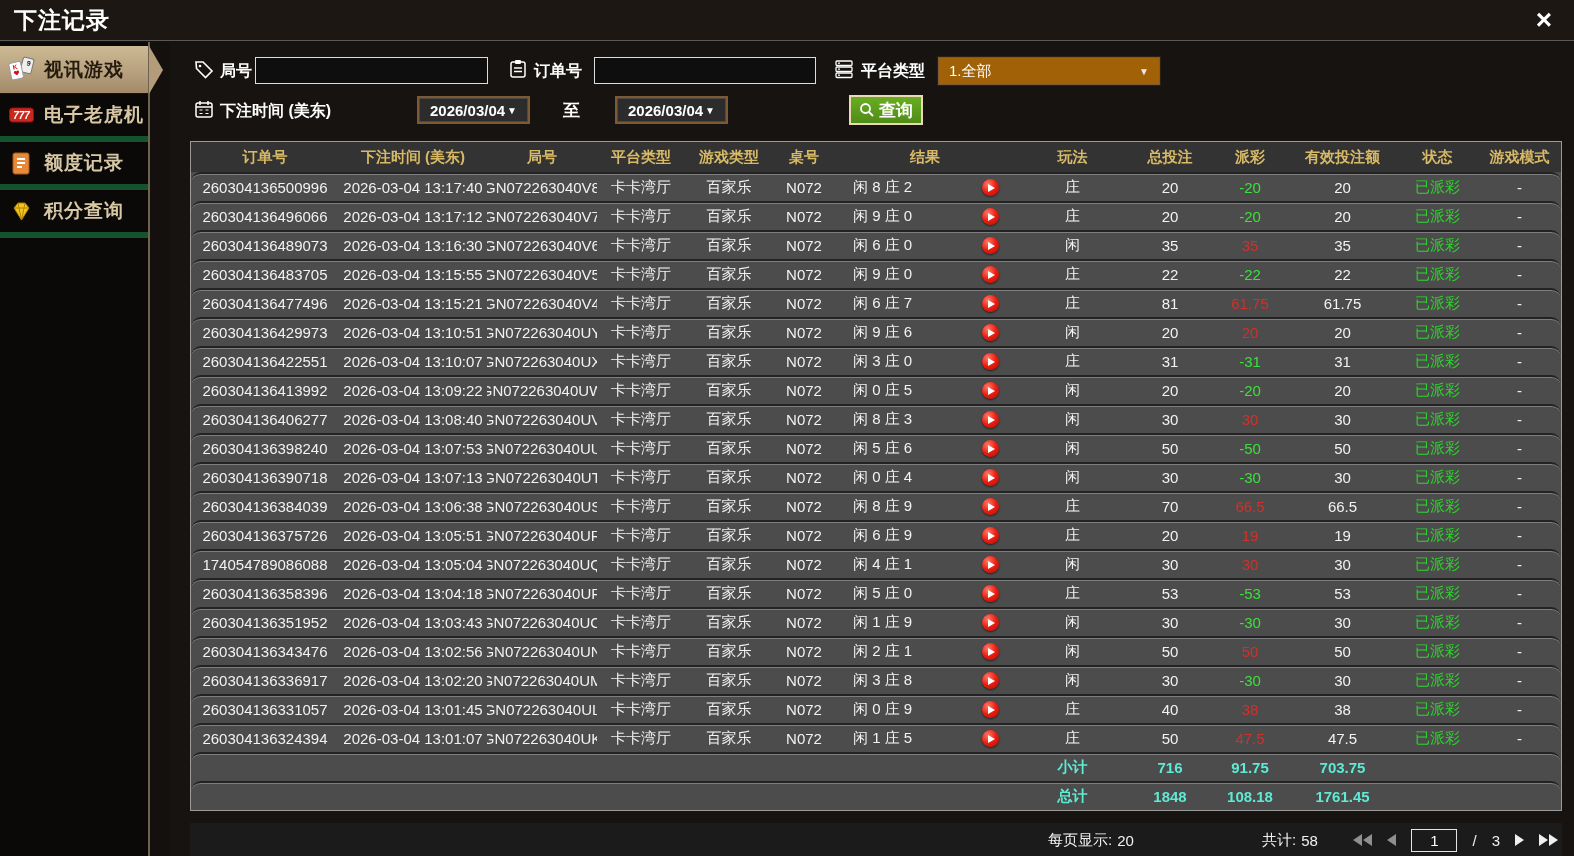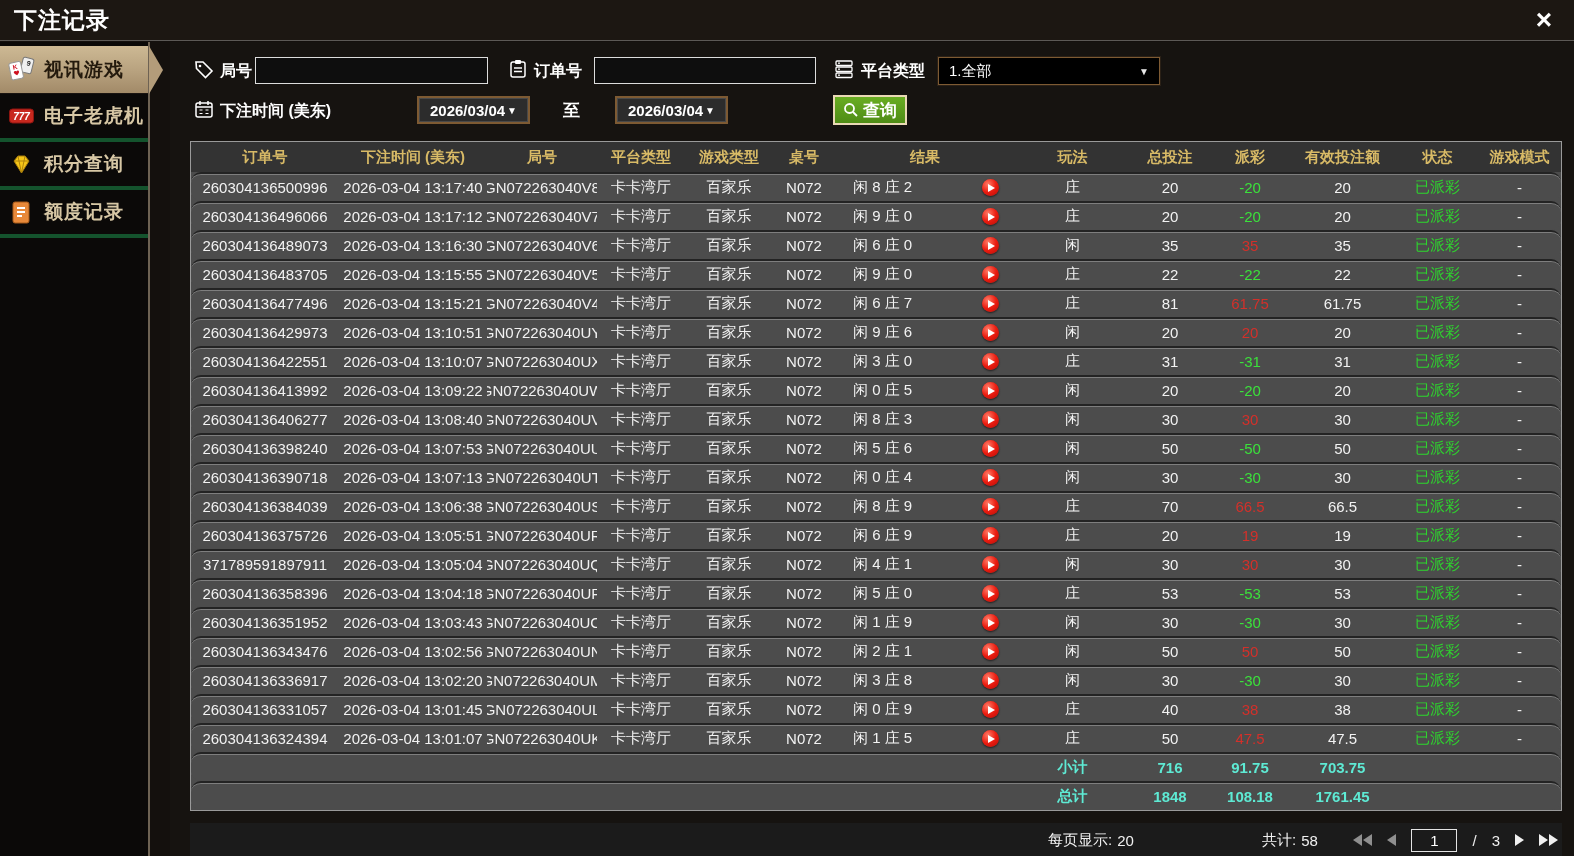--- a/index.html
+++ b/index.html
@@ -11,38 +11,38 @@
     background:#1c1712; border-bottom:1px solid rgba(190,190,190,.4);
     display:flex; align-items:center; }
   .title { color:#ffffff; font-size:23px; font-weight:bold; margin-left:14px; letter-spacing:1px; }
   .close-x { position:absolute; right:22px; top:4px; color:#ffffff; font-size:28px;
     font-weight:bold; line-height:32px; cursor:pointer; }
 
   
   .sidebar { position:absolute; left:0; top:42px; bottom:0; width:150px;
     background:#0b0908; border-right:2px solid #6e6253; }
   .side-item { position:relative; height:48px; display:flex; align-items:center;
-    gap:9px; padding-left:8px; border-bottom:4px solid #14532d; cursor:pointer; }
+    gap:9px; padding-left:8px; border-bottom:6px solid #14532d; cursor:pointer; }
   .side-item .lbl { color:#d7c7a5; font-size:19px; font-weight:bold; letter-spacing:1px; }
   .side-item.active { background:linear-gradient(180deg,#cdb994 0%,#b7a17e 55%,#a28a68 100%);
     border-bottom:1px solid #1a1410; }
   .side-item.active .lbl { color:#241a0d; }
   .side-item.active::after { content:""; position:absolute; right:-15px; top:50%;
     transform:translateY(-50%); width:0; height:0;
     border-left:14px solid #b39c7a; border-top:24px solid transparent; border-bottom:24px solid transparent; z-index:5; }
   .side-ico { width:27px; height:27px; flex:0 0 27px; }
 
   
   .content { position:absolute; left:170px; top:42px; right:0; bottom:0; background:#161310; }
 
   .flabel { position:absolute; color:#ffffff; font-size:16px; font-weight:bold; line-height:28px; white-space:nowrap; }
   .fico { position:absolute; width:20px; height:20px; }
   .txt-input { position:absolute; height:27px; background:#0e0e0e;
     border:1px solid #dcdcdc; color:#fff; font-size:15px; padding:0 6px; outline:none; }
-  .select-box { position:absolute; height:28px; background:#000000; border:1px solid #7d5a33;
+  .select-box { position:absolute; height:28px; background:#a16207; border:1px solid #7d5a33;
     box-shadow:0 0 0 1px #2a2016; color:#fff; font-size:15px; display:flex; align-items:center;
     padding:0 10px; cursor:pointer; }
   .select-box .caret { margin-left:auto; font-size:10px; color:#e8e8e8; }
   .date-box { position:absolute; height:28px; background:#2c2c2c; border:2px solid #7d5a33;
     box-shadow:inset 0 0 0 1px rgba(255,255,255,.14); color:#fff; font-size:15px; font-weight:bold;
     display:flex; align-items:center; justify-content:center; gap:2px; cursor:pointer; }
   .date-box .caret { font-size:10px; }
   .search-btn { position:absolute; height:30px; background:linear-gradient(180deg,#69ad22,#4f8c16);
     border:2px solid #eaD9b5; border-color:#ead9b5; color:#fff; font-size:17px; font-weight:bold;
     display:flex; align-items:center; justify-content:center; gap:4px; padding:0 8px; cursor:pointer; }
@@ -114,32 +114,32 @@
     <svg class="side-ico" viewBox="0 0 27 27">
       <rect x="1.5" y="6" width="24" height="14" rx="3" fill="#c8281e" stroke="#8e1510"></rect>
       <text x="13.5" y="17" font-size="10" font-weight="bold" font-style="italic" fill="#ffffff" text-anchor="middle">777</text>
     </svg>
     <span class="lbl">电子老虎机</span>
   </div>
 
 
   <div class="side-item">
     <svg class="side-ico" viewBox="0 0 27 27">
+      <rect x="5" y="3" width="16" height="21" rx="2" fill="#e8893a" stroke="#a85a18"></rect>
+      <path d="M9 9h8M9 13h8M9 17h5" stroke="#ffffff" stroke-width="1.8"></path>
+    </svg>
+    <span class="lbl">额度记录</span>
+  </div>
+
+  <div class="side-item">
+    <svg class="side-ico" viewBox="0 0 27 27">
       <path d="M6 10 L10 5 H17 L21 10 L13.5 22 Z" fill="#f5c518" stroke="#a87d0a"></path>
       <path d="M6 10 H21 M10 5 L11 10 L13.5 22 M17 5 L16 10 L13.5 22" stroke="#a87d0a" stroke-width="0.9" fill="none"></path>
     </svg>
     <span class="lbl">积分查询</span>
-  </div>
-
-  <div class="side-item">
-    <svg class="side-ico" viewBox="0 0 27 27">
-      <rect x="5" y="3" width="16" height="21" rx="2" fill="#e8893a" stroke="#a85a18"></rect>
-      <path d="M9 9h8M9 13h8M9 17h5" stroke="#ffffff" stroke-width="1.8"></path>
-    </svg>
-    <span class="lbl">额度记录</span>
   </div>
 </div>
 
 <div class="content">
 
   <svg class="fico" style="left:24px; top:17px;" viewBox="0 0 20 20">
     <path d="M2 3 h7 l9 9 -6.5 6.5 -9-9 z" fill="none" stroke="#fff" stroke-width="1.6"></path>
       <circle cx="6" cy="7" r="1.3" fill="#fff"></circle>
   </svg>
   <div class="flabel" style="left:50px; top:15px;">局号</div>
@@ -175,21 +175,21 @@
   <div class="flabel" style="left:50px; top:55px;">下注时间 (美东)</div>
   <div class="date-box" style="left:247px; top:54px; width:113px;">
     <span>2026/03/04</span>
     <span class="caret">▼</span>
   </div>
   <div class="flabel" style="left:393px; top:55px; font-size:17px;">至</div>
   <div class="date-box" style="left:445px; top:54px; width:113px;">
     <span>2026/03/04</span>
     <span class="caret">▼</span>
   </div>
-  <div class="search-btn" style="left:663px; top:53px; min-width:72px;text-align:center;">
+  <div class="search-btn" style="left:679px; top:53px; min-width:72px;text-align:center;">
     <svg width="16" height="16" viewBox="0 0 16 16">
       <circle cx="6.5" cy="6.5" r="4.5" fill="none" stroke="#fff" stroke-width="1.8"></circle>
       <path d="M10 10 L14 14" stroke="#fff" stroke-width="1.8"></path>
     </svg>
     <span>查询</span>
   </div>
 
   <div class="table-wrap">
     <div class="thead-row">
       <div class="cell">订单号</div>
@@ -436,21 +436,21 @@
             <span class="play-btn"></span>
           </div>
           <div class="cell f-play">庄</div>
           <div class="cell f-total_bet">20</div>
           <div class="cell f-payout pos">19</div>
           <div class="cell f-valid_bet">19</div>
           <div class="cell f-status status-green">已派彩</div>
           <div class="cell f-game_mode">-</div>
         </div>
         <div class="trow">
-          <div class="cell f-order_id">371789591897911</div>
+          <div class="cell f-order_id">174054789086088</div>
           <div class="cell f-bet_time">2026-03-04 13:05:04</div>
           <div class="cell f-game_no">GN072263040UQ</div>
           <div class="cell f-platform">卡卡湾厅</div>
           <div class="cell f-game_type">百家乐</div>
           <div class="cell f-table_no">N072</div>
           <div class="cell f-result">
             <span>闲 4 庄 1</span>
             <span class="play-btn"></span>
           </div>
           <div class="cell f-play">闲</div>

